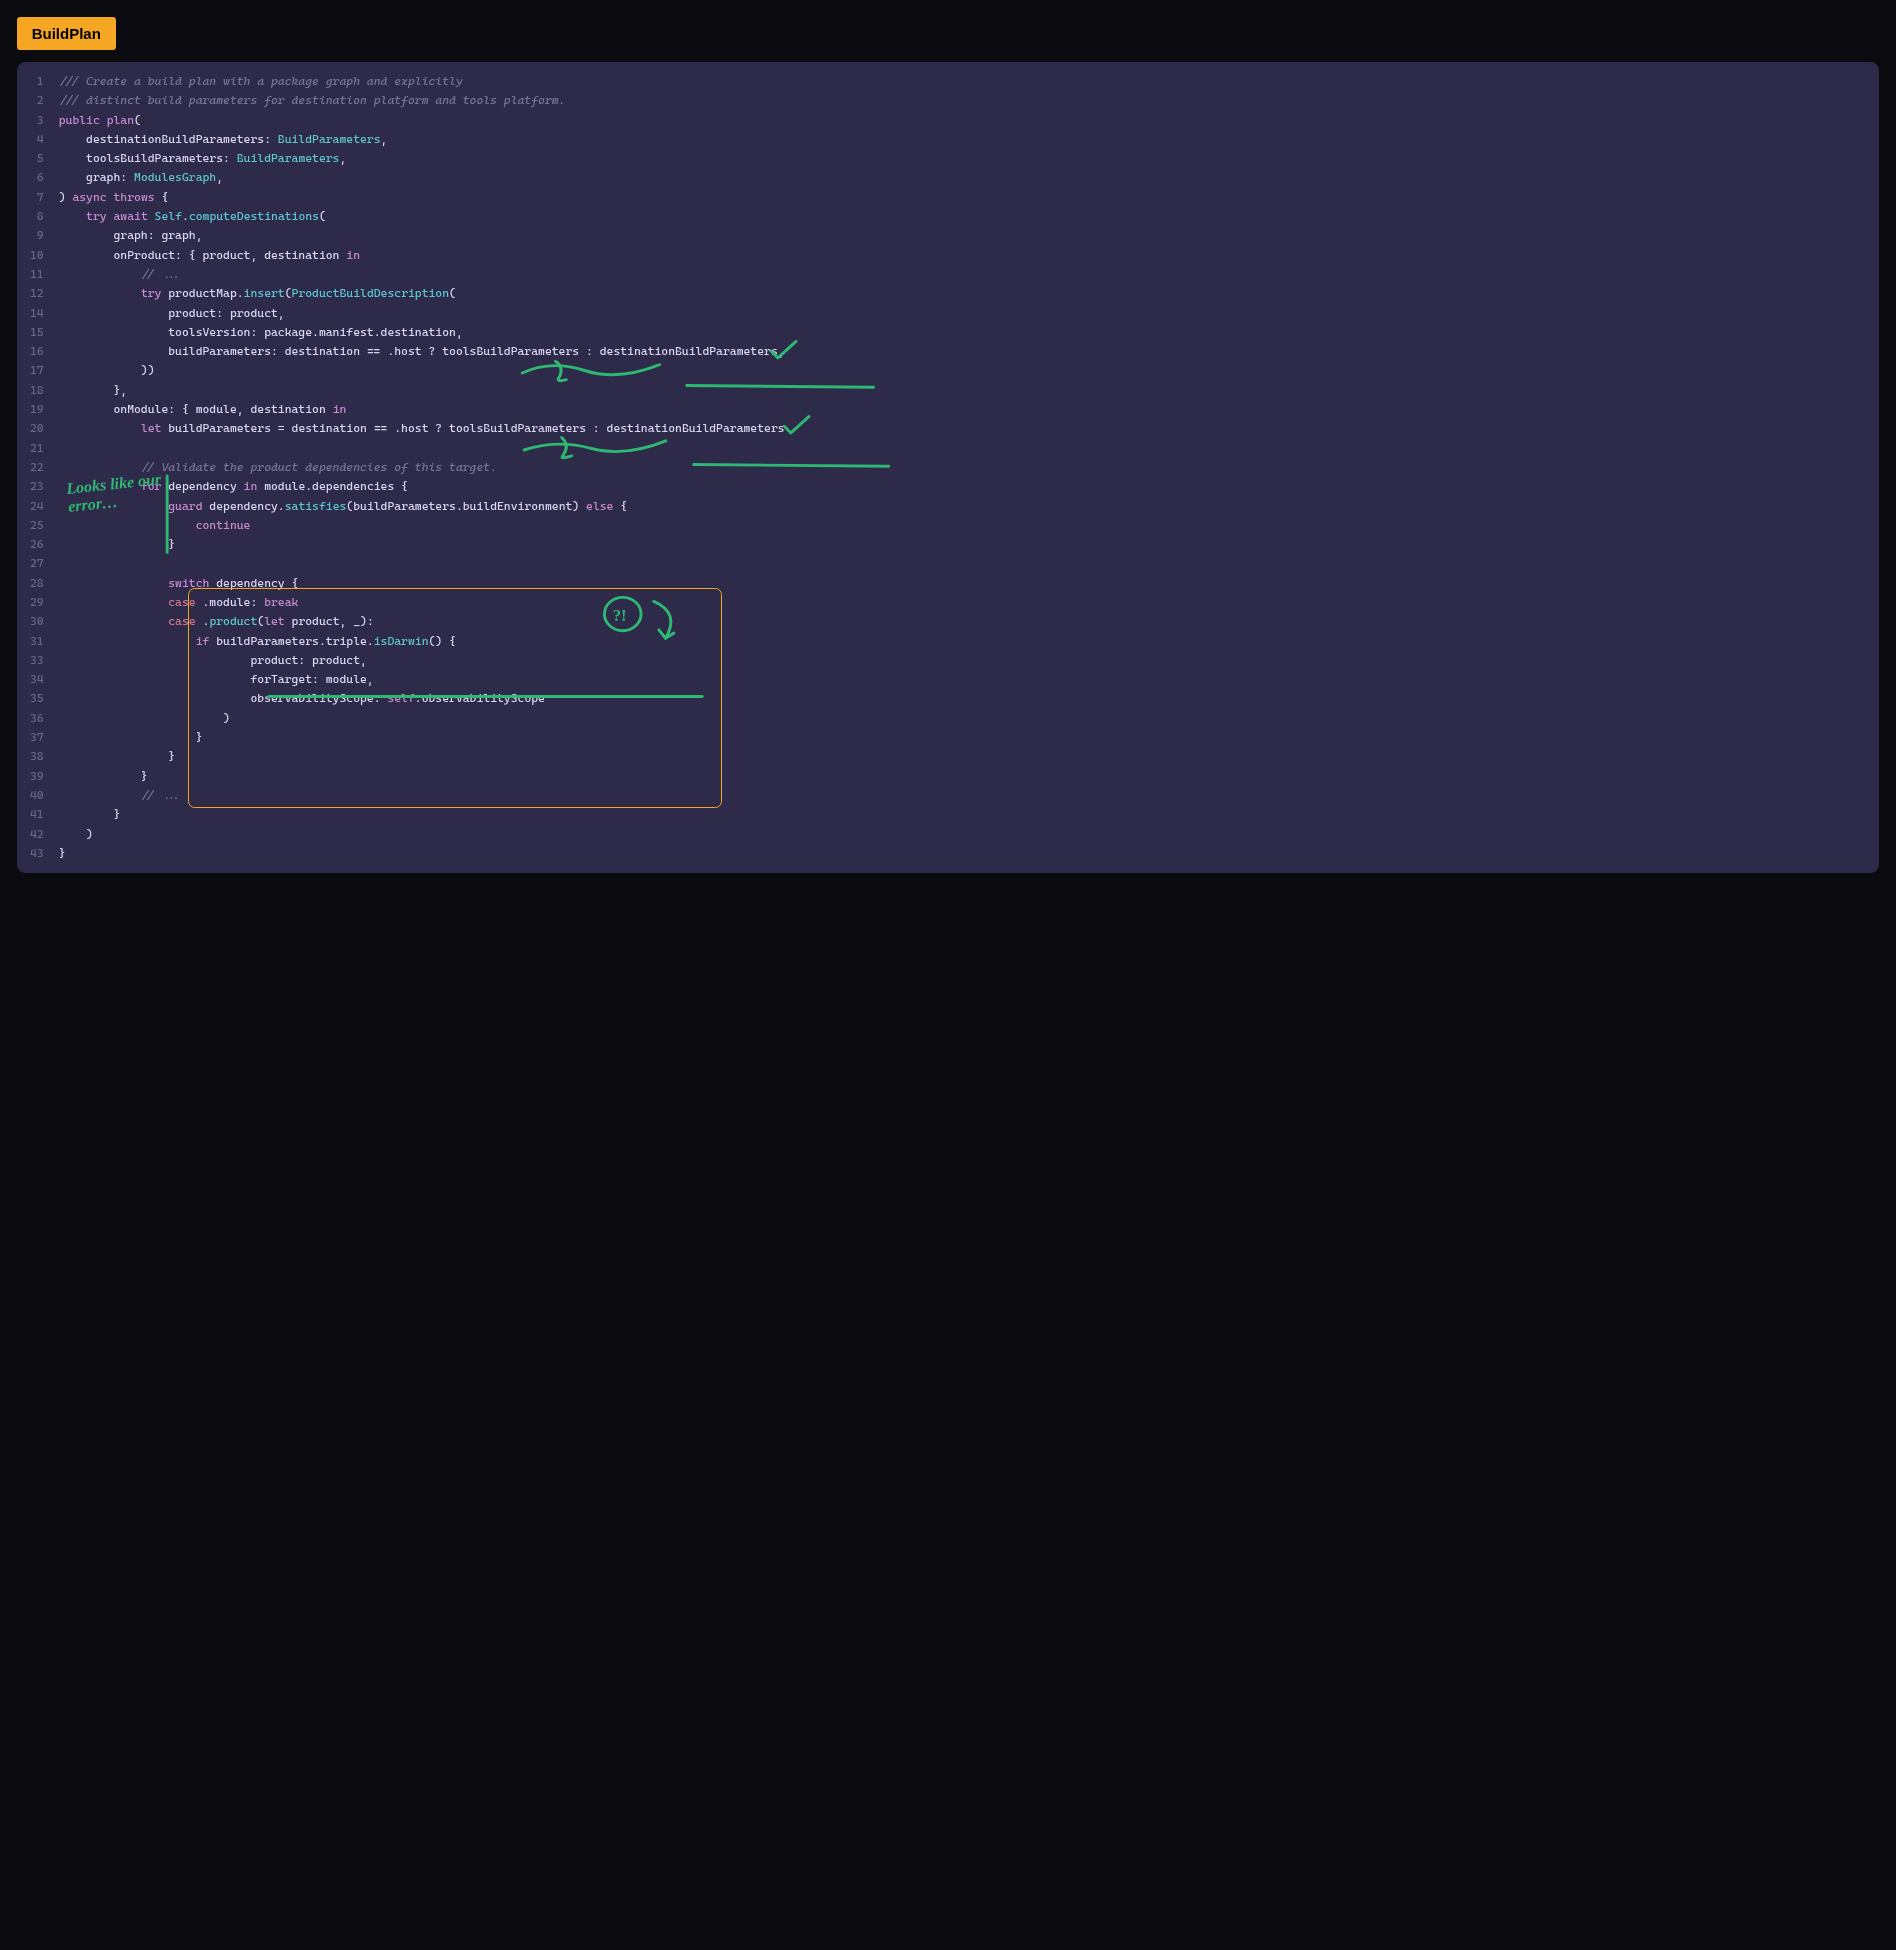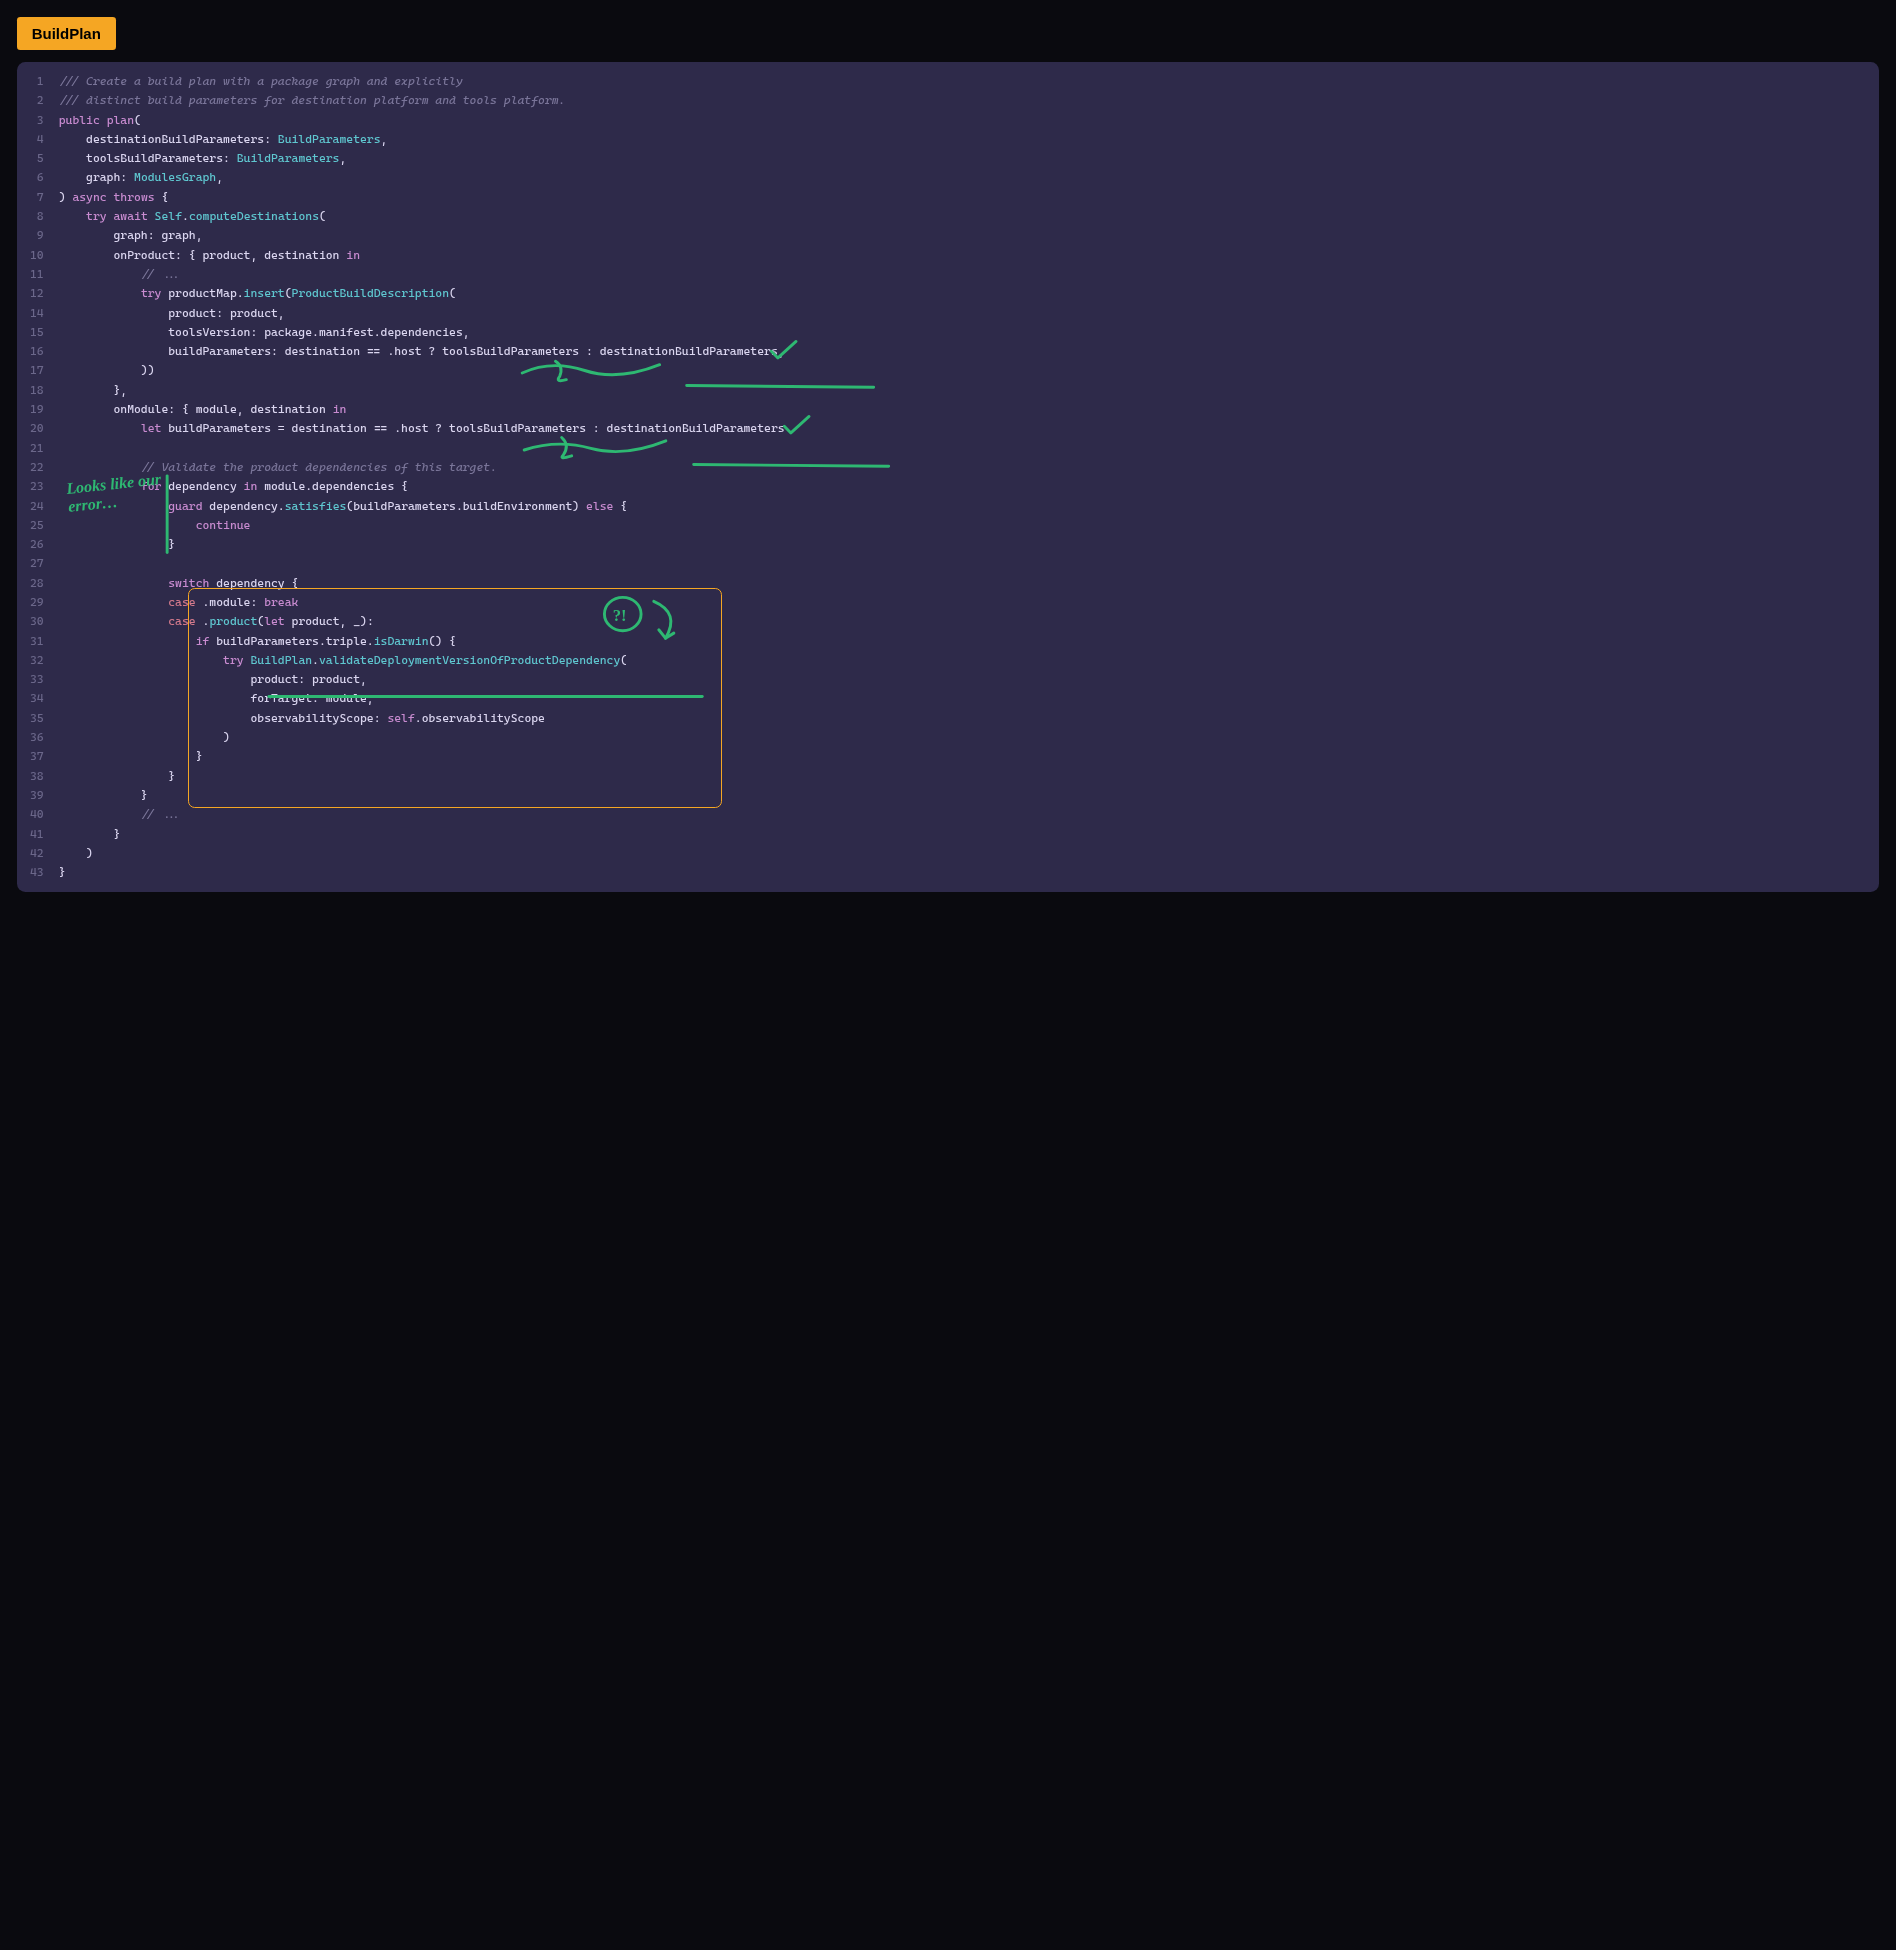--- a/index.html
+++ b/index.html
@@ -95,38 +95,37 @@
     <div class="line"><span class="gutter">4</span><span class="code"><span class="txt">    destinationBuildParameters: </span><span class="type">BuildParameters</span><span class="txt">,</span></span></div>
     <div class="line"><span class="gutter">5</span><span class="code"><span class="txt">    toolsBuildParameters: </span><span class="type">BuildParameters</span><span class="txt">,</span></span></div>
     <div class="line"><span class="gutter">6</span><span class="code"><span class="txt">    graph: </span><span class="type">ModulesGraph</span><span class="txt">,</span></span></div>
     <div class="line"><span class="gutter">7</span><span class="code"><span class="txt">) </span><span class="kw">async</span><span class="txt"> </span><span class="kw">throws</span><span class="txt"> {</span></span></div>
     <div class="line"><span class="gutter">8</span><span class="code"><span class="txt">    </span><span class="kw">try</span><span class="txt"> </span><span class="kw">await</span><span class="txt"> </span><span class="type">Self</span><span class="txt">.</span><span class="fn">computeDestinations</span><span class="txt">(</span></span></div>
     <div class="line"><span class="gutter">9</span><span class="code"><span class="txt">        graph: graph,</span></span></div>
     <div class="line"><span class="gutter">10</span><span class="code"><span class="txt">        onProduct: { product, destination </span><span class="kw">in</span></span></div>
     <div class="line"><span class="gutter">11</span><span class="code"><span class="txt">            </span><span class="cmt">// ...</span></span></div>
     <div class="line"><span class="gutter">12</span><span class="code"><span class="txt">            </span><span class="kw">try</span><span class="txt"> productMap.</span><span class="fn">insert</span><span class="txt">(</span><span class="type">ProductBuildDescription</span><span class="txt">(</span></span></div>
     <div class="line"><span class="gutter">14</span><span class="code"><span class="txt">                product: product,</span></span></div>
-    <div class="line"><span class="gutter">15</span><span class="code"><span class="txt">                toolsVersion: package.manifest.dependencies,</span></span></div>
+    <div class="line"><span class="gutter">15</span><span class="code"><span class="txt">                toolsVersion: package.manifest.destination,</span></span></div>
     <div class="line"><span class="gutter">16</span><span class="code"><span class="txt">                buildParameters: destination == .host ? toolsBuildParameters : destinationBuildParameters,</span></span></div>
     <div class="line"><span class="gutter">17</span><span class="code"><span class="txt">            ))</span></span></div>
     <div class="line"><span class="gutter">18</span><span class="code"><span class="txt">        },</span></span></div>
     <div class="line"><span class="gutter">19</span><span class="code"><span class="txt">        onModule: { module, destination </span><span class="kw">in</span></span></div>
     <div class="line"><span class="gutter">20</span><span class="code"><span class="txt">            </span><span class="kw">let</span><span class="txt"> buildParameters = destination == .host ? toolsBuildParameters : destinationBuildParameters</span></span></div>
     <div class="line"><span class="gutter">21</span><span class="code"><span class="txt"></span></span></div>
     <div class="line"><span class="gutter">22</span><span class="code"><span class="txt">            </span><span class="cmt">// Validate the product dependencies of this target.</span></span></div>
     <div class="line"><span class="gutter">23</span><span class="code"><span class="txt">            </span><span class="kw">for</span><span class="txt"> dependency </span><span class="kw">in</span><span class="txt"> module.dependencies {</span></span></div>
     <div class="line"><span class="gutter">24</span><span class="code"><span class="txt">                </span><span class="kw">guard</span><span class="txt"> dependency.</span><span class="fn">satisfies</span><span class="txt">(buildParameters.buildEnvironment) </span><span class="kw">else</span><span class="txt"> {</span></span></div>
     <div class="line"><span class="gutter">25</span><span class="code"><span class="txt">                    </span><span class="kw">continue</span></span></div>
     <div class="line"><span class="gutter">26</span><span class="code"><span class="txt">                }</span></span></div>
     <div class="line"><span class="gutter">27</span><span class="code"><span class="txt"></span></span></div>
     <div class="line"><span class="gutter">28</span><span class="code"><span class="txt">                </span><span class="kw">switch</span><span class="txt"> dependency {</span></span></div>
     <div class="line"><span class="gutter">29</span><span class="code"><span class="txt">                </span><span class="kw2">case</span><span class="txt"> .module: </span><span class="kw">break</span></span></div>
     <div class="line"><span class="gutter">30</span><span class="code"><span class="txt">                </span><span class="kw2">case</span><span class="txt"> .</span><span class="fn">product</span><span class="txt">(</span><span class="kw">let</span><span class="txt"> product, _):</span></span></div>
     <div class="line"><span class="gutter">31</span><span class="code"><span class="txt">                    </span><span class="kw">if</span><span class="txt"> buildParameters.triple.</span><span class="fn">isDarwin</span><span class="txt">() {</span></span></div>
-    <div class="line"><span class="gutter">32</span><span class="code"><span class="txt">                        </span><span class="kw">try</span><span class="txt"> </span><span class="type">BuildPlan</span><span class="txt">.</span><span class="fn">validateDeploymentVersionOfProductDependency</span><span class="txt">(</span></span></div>
     <div class="line"><span class="gutter">33</span><span class="code"><span class="txt">                            product: product,</span></span></div>
     <div class="line"><span class="gutter">34</span><span class="code"><span class="txt">                            forTarget: module,</span></span></div>
     <div class="line"><span class="gutter">35</span><span class="code"><span class="txt">                            observabilityScope: </span><span class="kw">self</span><span class="txt">.observabilityScope</span></span></div>
     <div class="line"><span class="gutter">36</span><span class="code"><span class="txt">                        )</span></span></div>
     <div class="line"><span class="gutter">37</span><span class="code"><span class="txt">                    }</span></span></div>
     <div class="line"><span class="gutter">38</span><span class="code"><span class="txt">                }</span></span></div>
     <div class="line"><span class="gutter">39</span><span class="code"><span class="txt">            }</span></span></div>
     <div class="line"><span class="gutter">40</span><span class="code"><span class="txt">            </span><span class="cmt">// ...</span></span></div>
     <div class="line"><span class="gutter">41</span><span class="code"><span class="txt">        }</span></span></div>
     <div class="line"><span class="gutter">42</span><span class="code"><span class="txt">    )</span></span></div>

